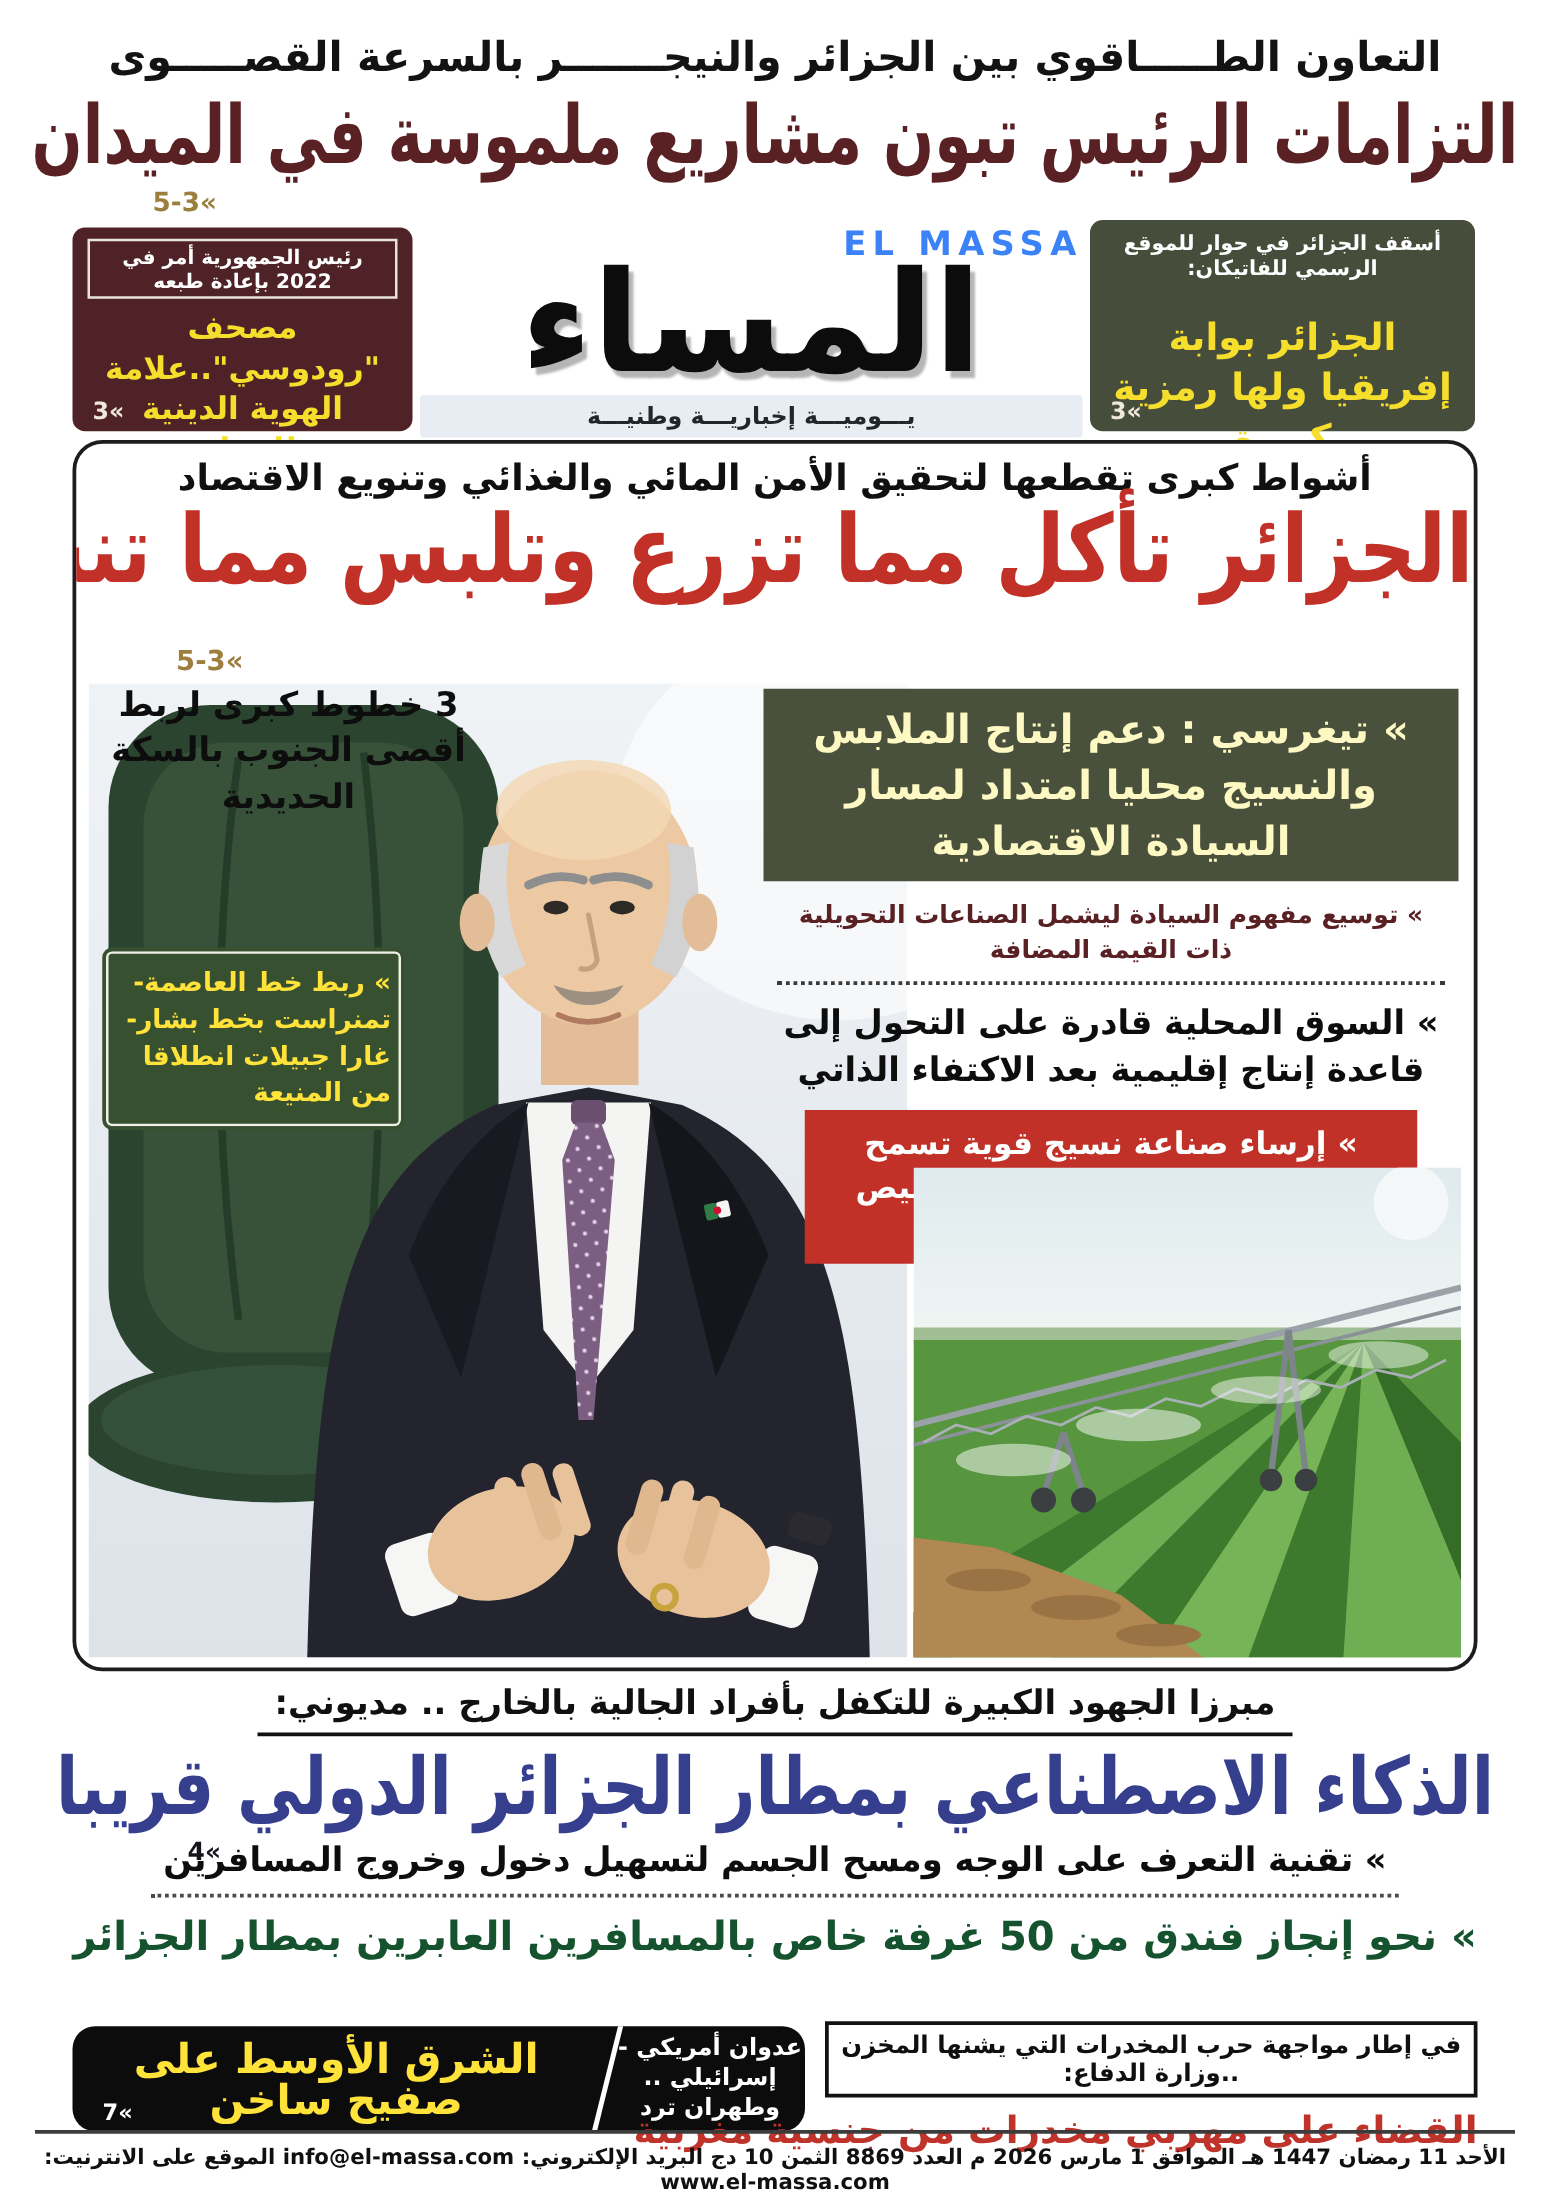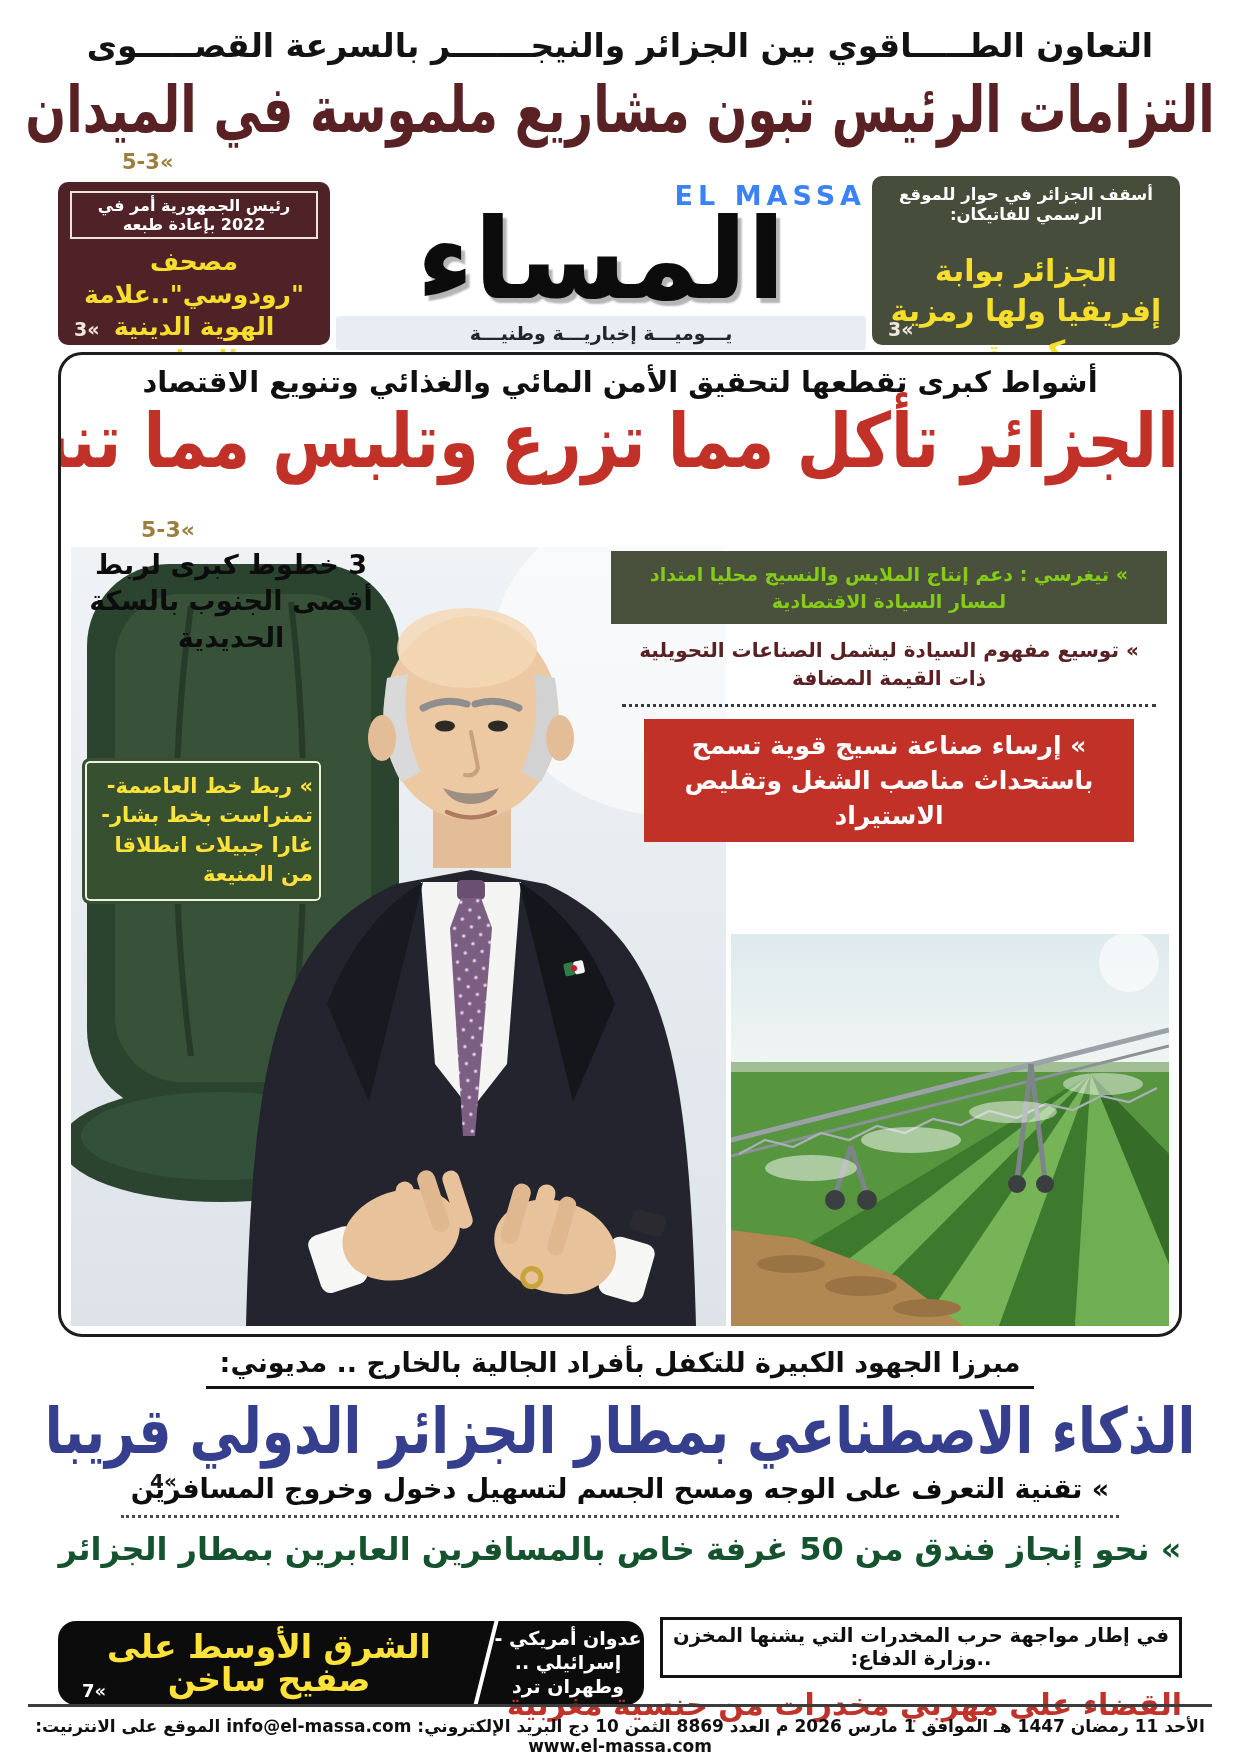--- a/index.html
+++ b/index.html
@@ -75,21 +75,21 @@
   .green-note{
     position:absolute;left:14px;top:214px;width:236px;box-sizing:border-box;
     background:#37502f;border:2px solid #eef0e6;border-radius:5px;outline:3px solid #37502f;
     color:#ffe23a;font-size:21px;font-weight:900;text-align:right;padding:9px 6px;line-height:1.4;
   }
   .subheads{
     position:absolute;right:2px;top:4px;width:556px;
     display:flex;flex-direction:column;align-items:center;gap:12px;
   }
   .sh{font-weight:900;text-align:center;line-height:1.4;box-sizing:border-box;}
-  .sh-olive{background:#49503c;color:#84cc16;font-size:19px;padding:10px 14px;width:100%;}
+  .sh-olive{background:#49503c;color:#fef9c3;font-size:32px;padding:10px 14px;width:100%;}
   .sh-maroon{color:#5a2125;font-size:20px;width:96%;padding-bottom:12px;border-bottom:3px dotted #3a3a3a;}
   .sh-black{color:#0d0d0d;font-size:27px;width:98%;}
   .sh-red{background:#c23127;color:#fff;font-size:25px;padding:9px 12px;width:88%;}
   .farm-photo{position:absolute;right:0;bottom:0;width:438px;height:392px;}
   .farm-photo svg{width:100%;height:100%;display:block;}
 
   
   .story2{position:absolute;top:1347px;left:0;right:0;text-align:center;}
   .s2-kicker{
     display:inline-block;font-size:27px;font-weight:900;color:#101010;
@@ -236,20 +236,21 @@
         </svg>
       </div>
 
       <div class="left-note rtl">3 خطوط كبرى لربط أقصى الجنوب بالسكة الحديدية</div>
 
       <div class="green-note rtl">» ربط خط العاصمة- تمنراست بخط بشار- غارا جبيلات انطلاقا من المنيعة</div>
 
       <div class="subheads">
         <div class="sh sh-olive rtl">» تيغرسي : دعم إنتاج الملابس والنسيج محليا امتداد لمسار السيادة الاقتصادية</div>
         <div class="sh sh-maroon rtl">» توسيع مفهوم السيادة ليشمل الصناعات التحويلية ذات القيمة المضافة</div>
+        <div class="sh sh-black rtl">» السوق المحلية قادرة على التحول إلى قاعدة إنتاج إقليمية بعد الاكتفاء الذاتي</div>
         <div class="sh sh-red rtl">» إرساء صناعة نسيج قوية تسمح باستحداث مناصب الشغل وتقليص الاستيراد</div>
       </div>
 
       <div class="farm-photo">
         <svg viewBox="0 0 438 392" preserveAspectRatio="none">
           <defs>
             <linearGradient id="skyg" x1="0" y1="0" x2="0" y2="1">
               <stop offset="0" stop-color="#dfeaee"></stop>
                 <stop offset="1" stop-color="#f3f7f4"></stop>
             </linearGradient>

